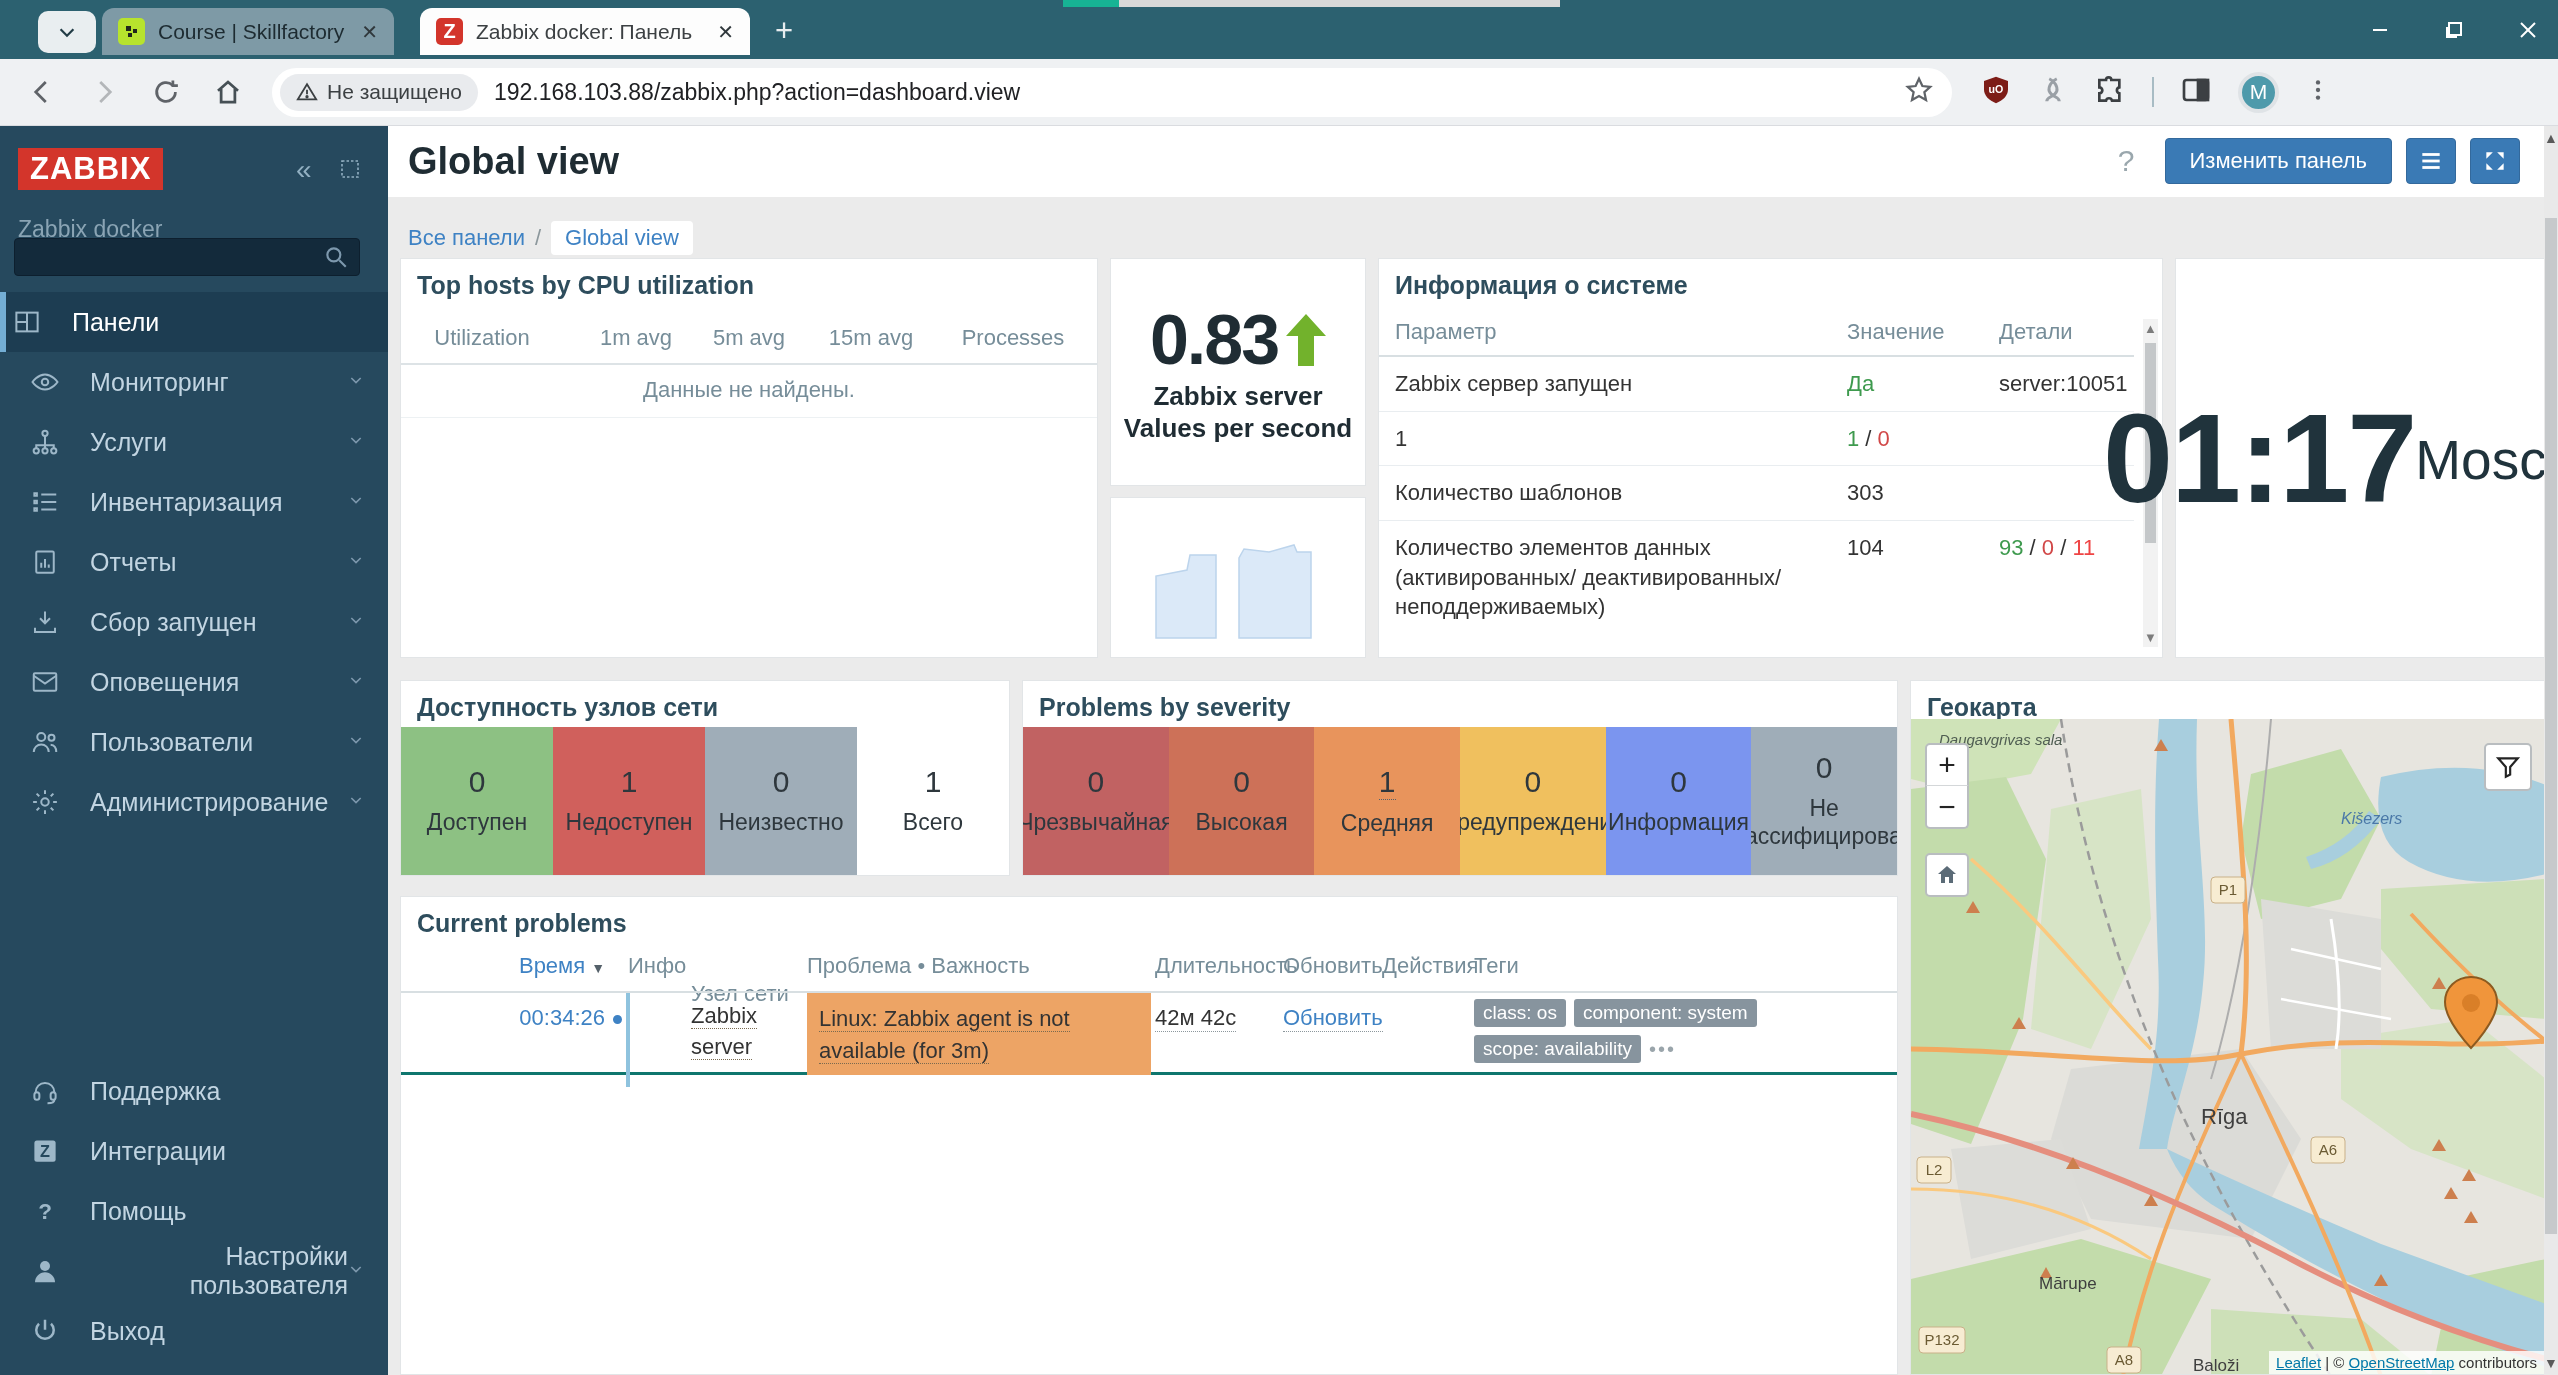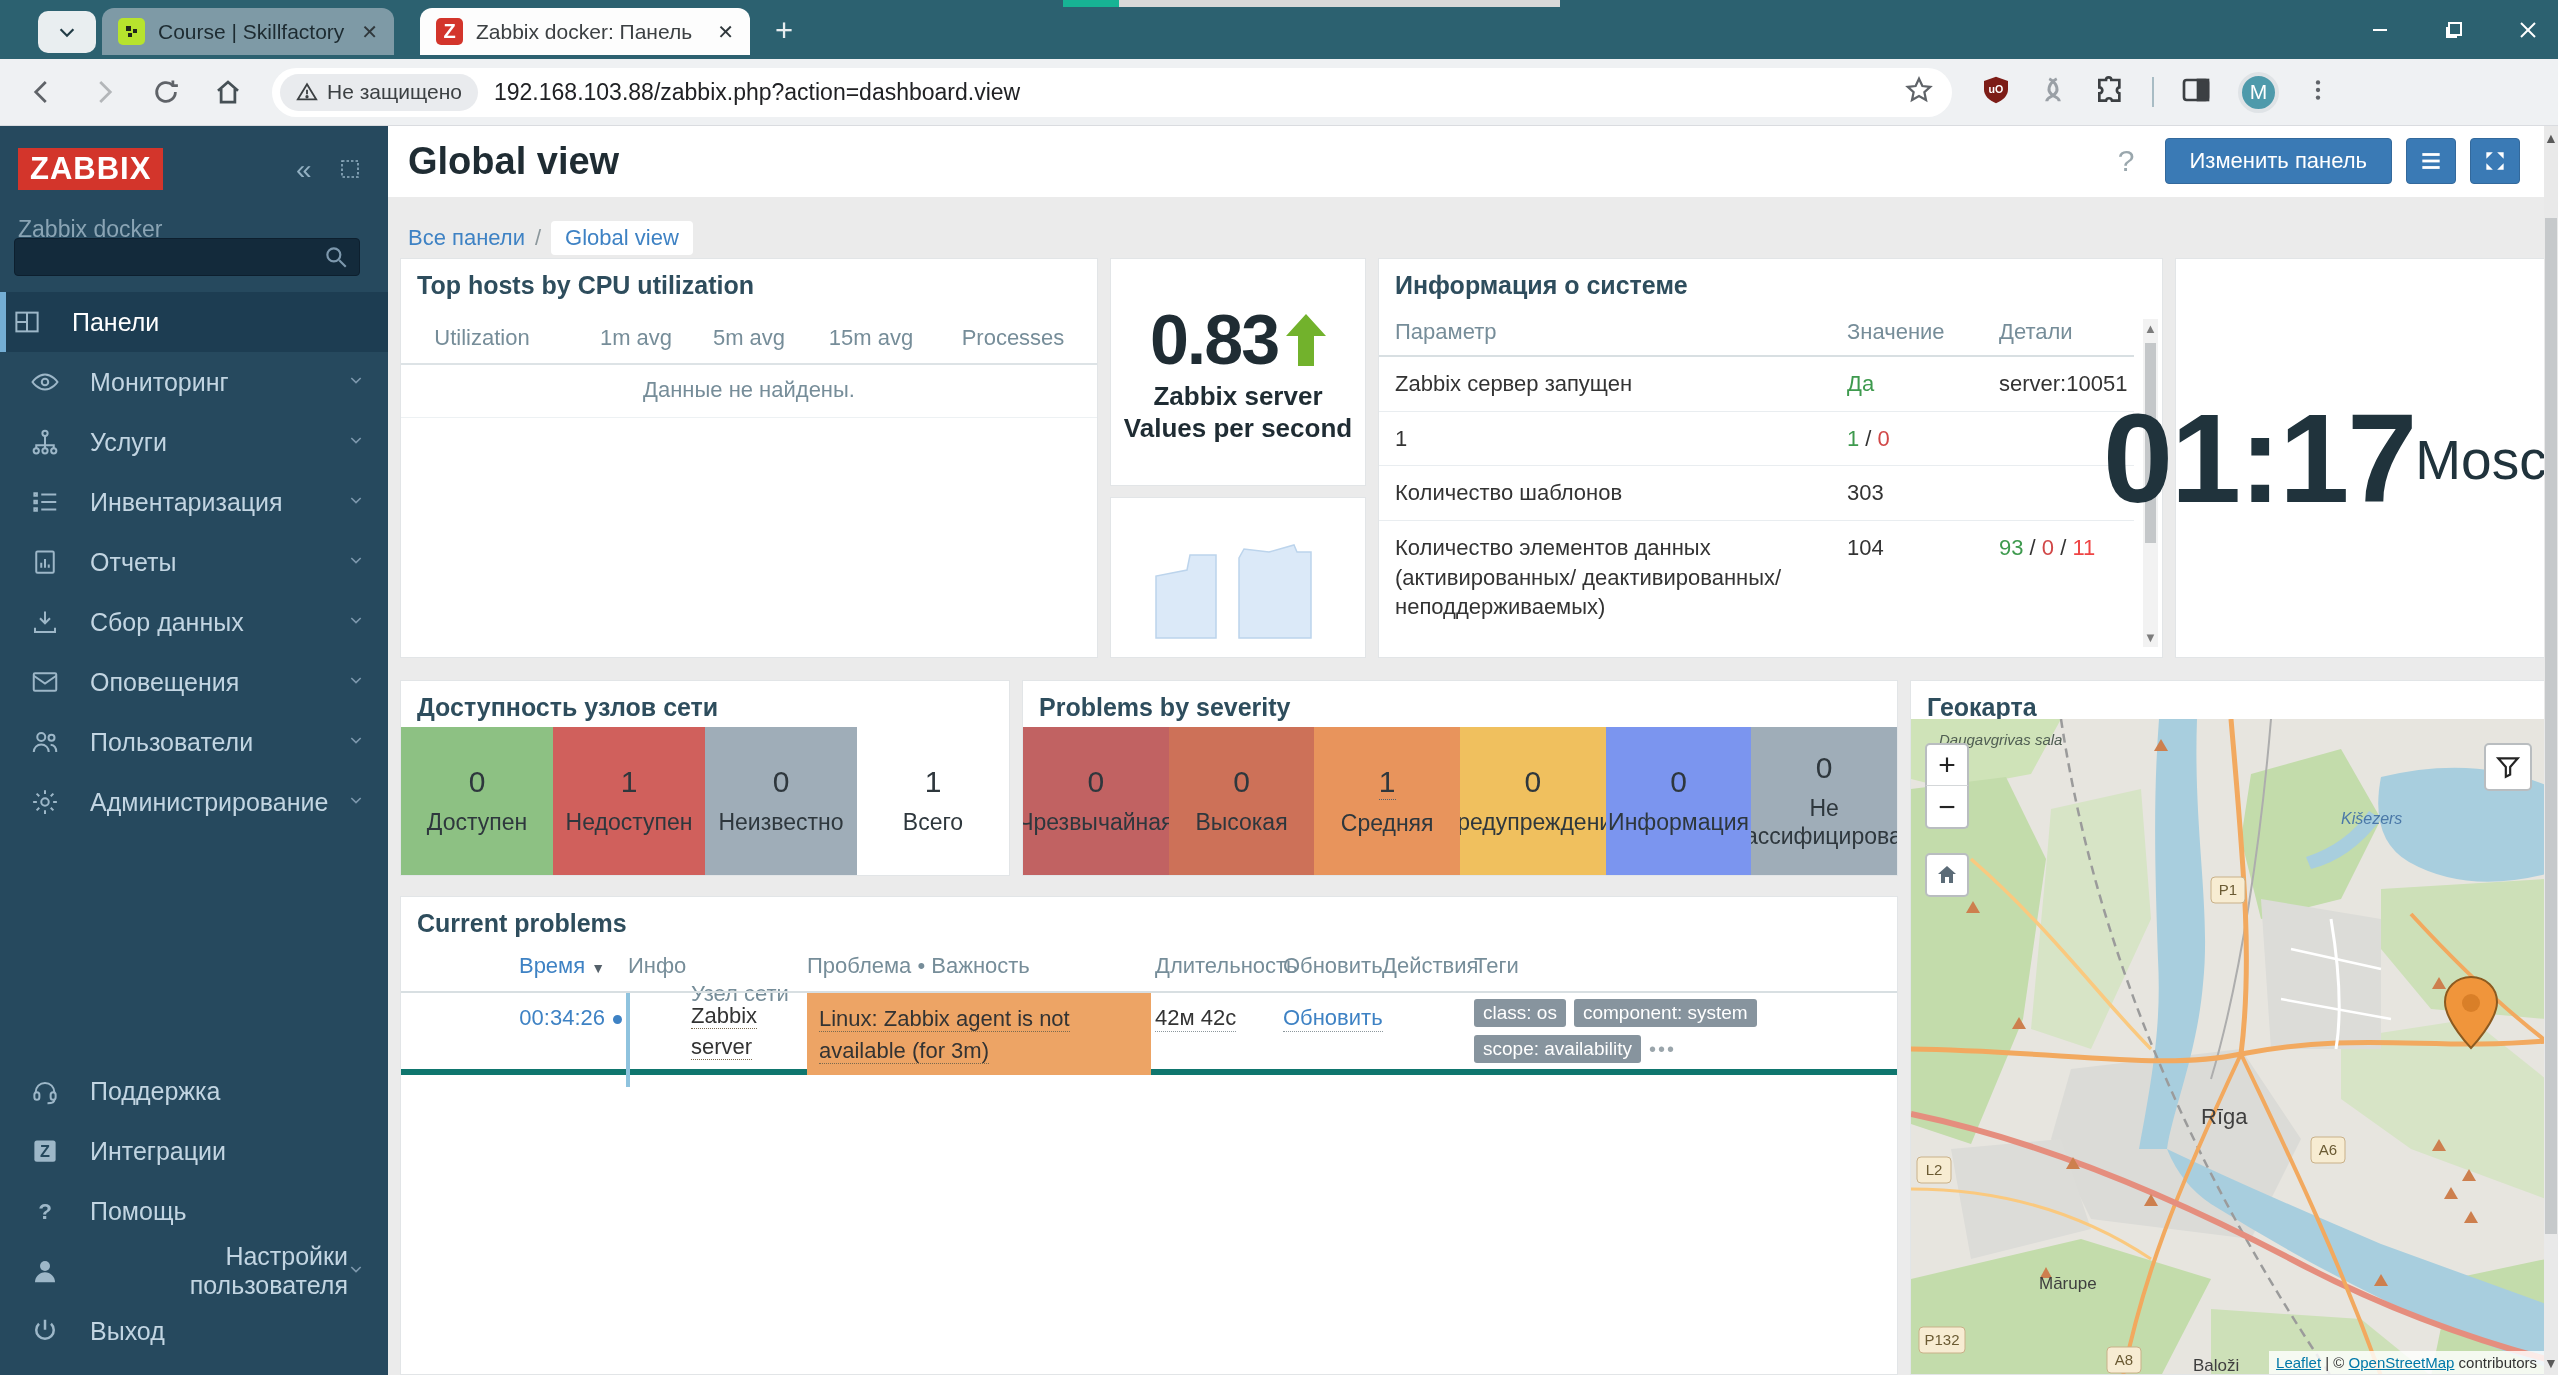--- a/index.html
+++ b/index.html
@@ -106,21 +106,21 @@
   .blocks { position:absolute; left:0; right:0; top:46px; bottom:0; display:flex; }
   .blk { flex:1 1 0; display:flex; flex-direction:column; align-items:center; justify-content:center; color:#2e373d; overflow:hidden; }
   .blk .b-num { font-size:30px; }
   .blk .b-num.linked { border-bottom:1px dotted #55616a; }
   .blk .b-label { font-size:23px; margin-top:10px; text-align:center; line-height:1.2; max-height:58px; }
 
   
   #p-problems { left:12px; top:770px; width:1498px; height:479px; }
   .pr-head { position:absolute; top:56px; color:#768d99; font-size:22px; white-space:nowrap; }
   .pr-headrule { position:absolute; left:0; right:0; top:94px; height:2px; background:#d8dfe2; }
-  .pr-row { position:absolute; left:0; right:0; top:96px; height:82px; border-bottom:6px solid #0f766e; font-size:22px; }
+  .pr-row { position:absolute; left:0; right:0; top:96px; height:82px; border-bottom:3px solid #0f766e; font-size:22px; }
   .pr-time { position:absolute; left:104px; width:100px; top:12px; text-align:right; color:#3e82c4; }
   .pr-dot { position:absolute; left:212px; top:22px; width:9px; height:9px; border-radius:50%; background:#3e82c4; }
   .pr-bar { position:absolute; left:225px; top:0; width:4px; height:94px; background:#8fc3de; }
   .pr-host { position:absolute; left:290px; top:8px; width:88px; color:#333; line-height:1.4; }
   .dotted-u { border-bottom:1px dotted #8c979c; }
   .pr-host span, .pr-sev span { border-bottom:1px dotted #7a6a4f; }
   .pr-sev { position:absolute; left:406px; top:0; width:344px; height:82px; background:#eda465; color:#333; padding:10px 12px; line-height:1.45; }
   .pr-dur { position:absolute; left:754px; top:12px; color:#333; }
   .pr-upd { position:absolute; left:882px; top:12px; color:#3e82c4; }
   .pr-tags { position:absolute; left:1073px; top:6px; width:420px; display:flex; flex-wrap:wrap; gap:8px; align-items:center; }
@@ -338,21 +338,21 @@
               <path d="M5 9l7 7 7-7"></path>
             </svg></span>
         </div>
         <div class="side-item">
           <span class="s-ic">
             <svg width="30" height="30" viewBox="0 0 24 24" fill="none" stroke="currentColor" stroke-width="1.6">
               <path d="M12 3.5v9M8 9l4 4 4-4"></path>
               <path d="M4 16.5v3.5h16v-3.5"></path>
             </svg>
           </span>
-          <span class="s-label">Сбор данных</span>
+          <span class="s-label">Сбор запущен</span>
           <span class="s-chev"><svg width="16" height="16" viewBox="0 0 24 24" fill="none" stroke="currentColor" stroke-width="2.4">
               <path d="M5 9l7 7 7-7"></path>
             </svg></span>
         </div>
         <div class="side-item">
           <span class="s-ic">
             <svg width="30" height="30" viewBox="0 0 24 24" fill="none" stroke="currentColor" stroke-width="1.6">
               <rect x="3" y="5" width="18" height="14" rx="1"></rect>
               <path d="M3 7l9 6.2L21 7"></path>
             </svg>

